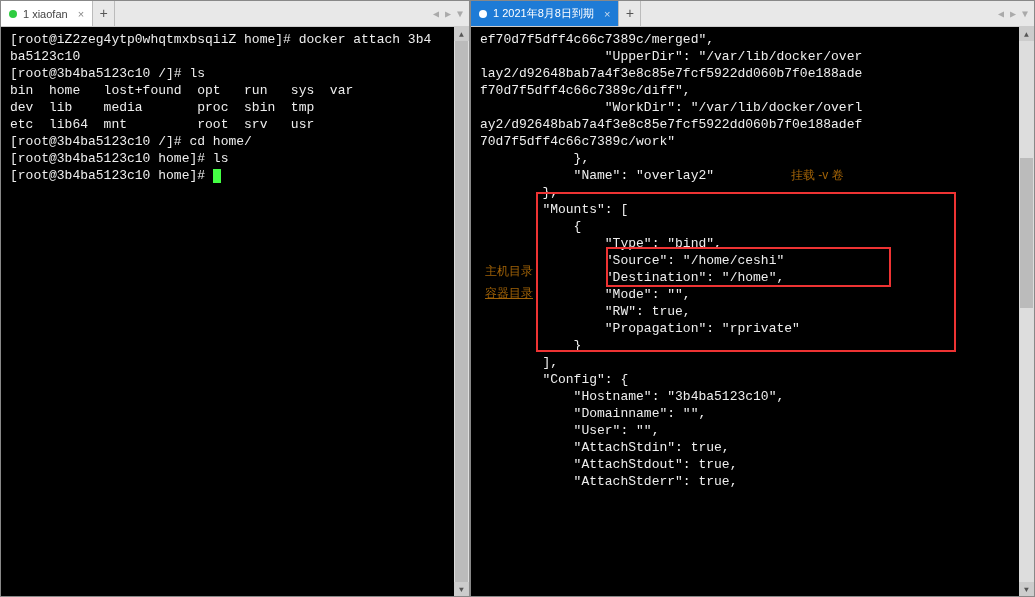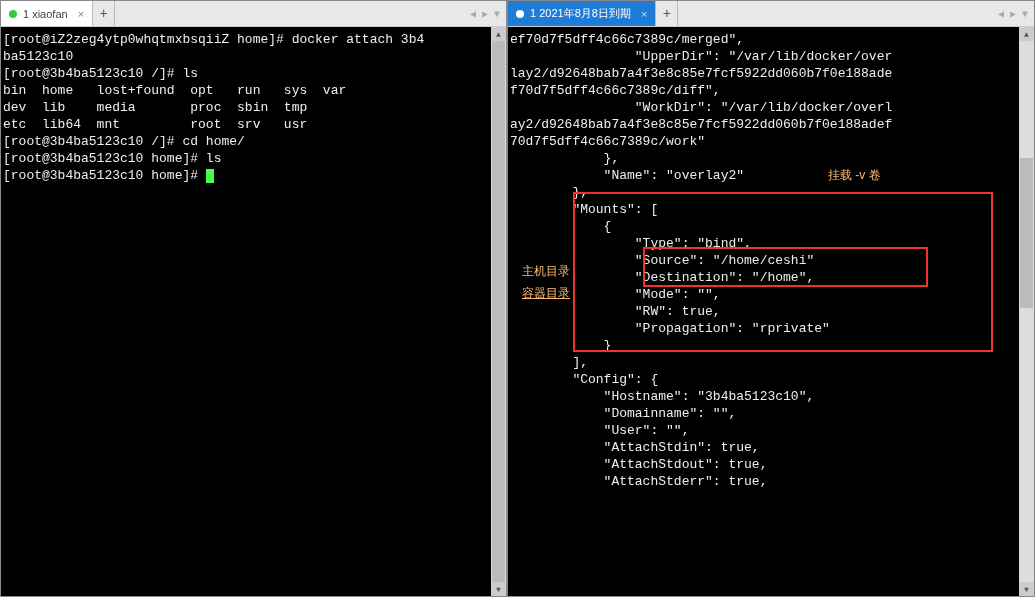--- a/index.html
+++ b/index.html
@@ -11,21 +11,21 @@
     height: 597px;
     display: flex;
     overflow: hidden;
   }
   .pane {
     display: flex;
     flex-direction: column;
     background: #fff;
     border: 1px solid #888;
   }
-  .pane-left { width: 507px; }
+  .pane-left { width: 470px; }
   .pane-right { flex: 1; }
   .tabbar {
     height: 26px;
     background: #e8e8e8;
     display: flex;
     align-items: stretch;
     border-bottom: 1px solid #ccc;
     position: relative;
   }
   .tab {
@@ -64,21 +64,21 @@
     align-items: center;
     gap: 4px;
     padding: 0 6px;
     color: #aaa;
     font-size: 10px;
   }
   .terminal {
     flex: 1;
     background: #000;
     color: #eee;
-    padding: 4px 2px;
+    padding: 4px 9px;
     overflow: hidden;
     position: relative;
     white-space: pre;
     line-height: 17px;
     font-size: 13px;
   }
   .scrollbar {
     position: absolute;
     right: 0; top: 0; bottom: 0;
     width: 15px;
@@ -99,21 +99,21 @@
   .box-outer {
     position: absolute;
     border: 2px solid #e33;
     pointer-events: none;
   }
   .box-inner {
     position: absolute;
     border: 2px solid #e33;
     pointer-events: none;
   }
-  .rlbl { position:absolute; color:#fdba74; font-size:12px; font-family: SimSun, sans-serif; pointer-events:none; }
+  .rlbl { position:absolute; color:#a16207; font-size:12px; font-family: SimSun, sans-serif; pointer-events:none; }
 </style>
 </head>
 <body>
 
 <div class="pane pane-left">
   <div class="tabbar">
     <div class="tab active-left">
       <span class="dot dot-green"></span>
       <span>1 xiaofan</span>
       <span class="tab-x">×</span>

